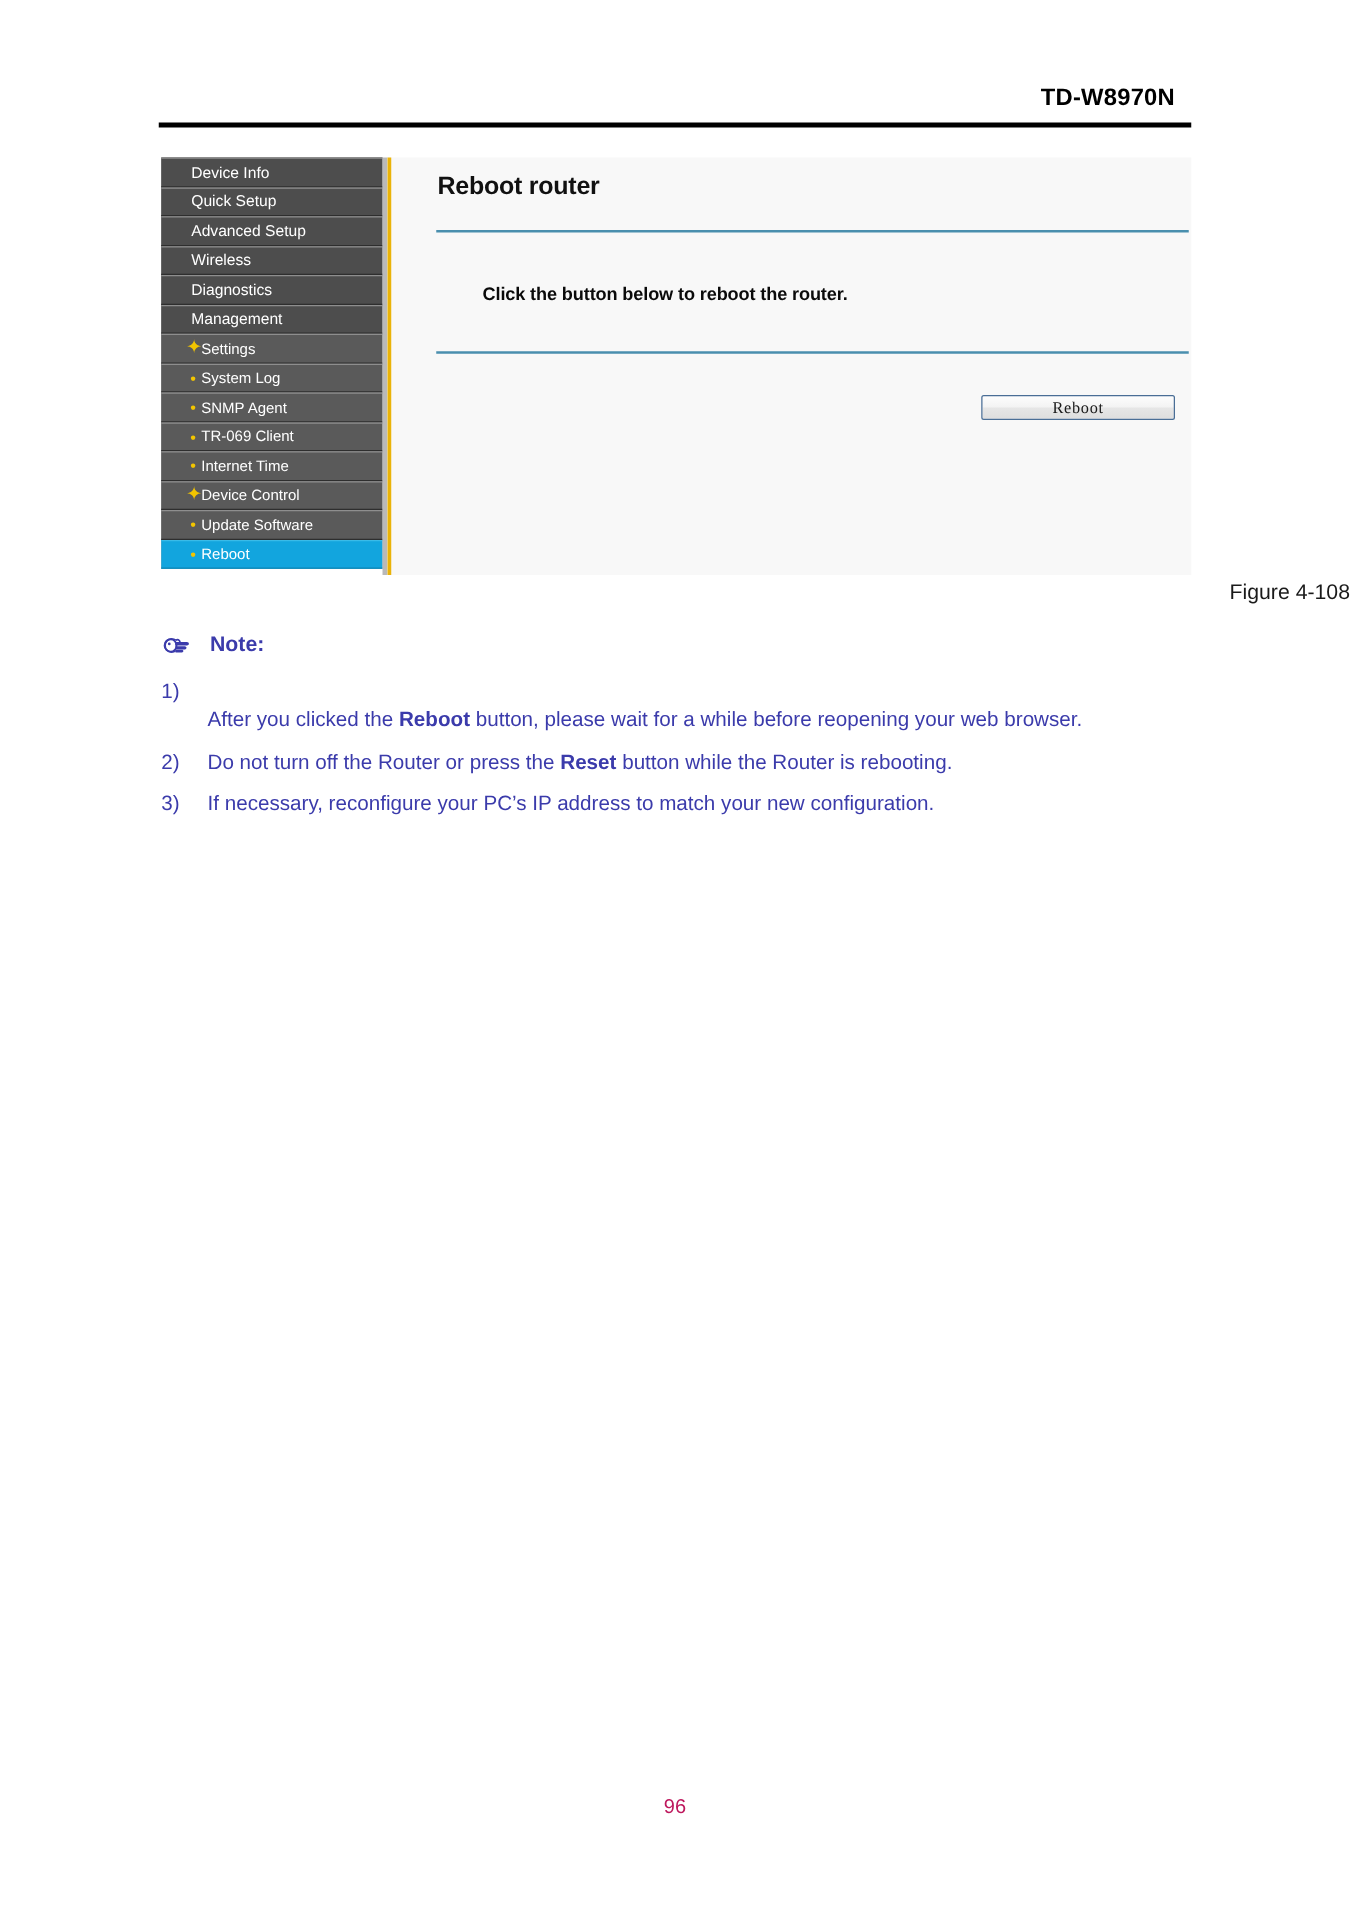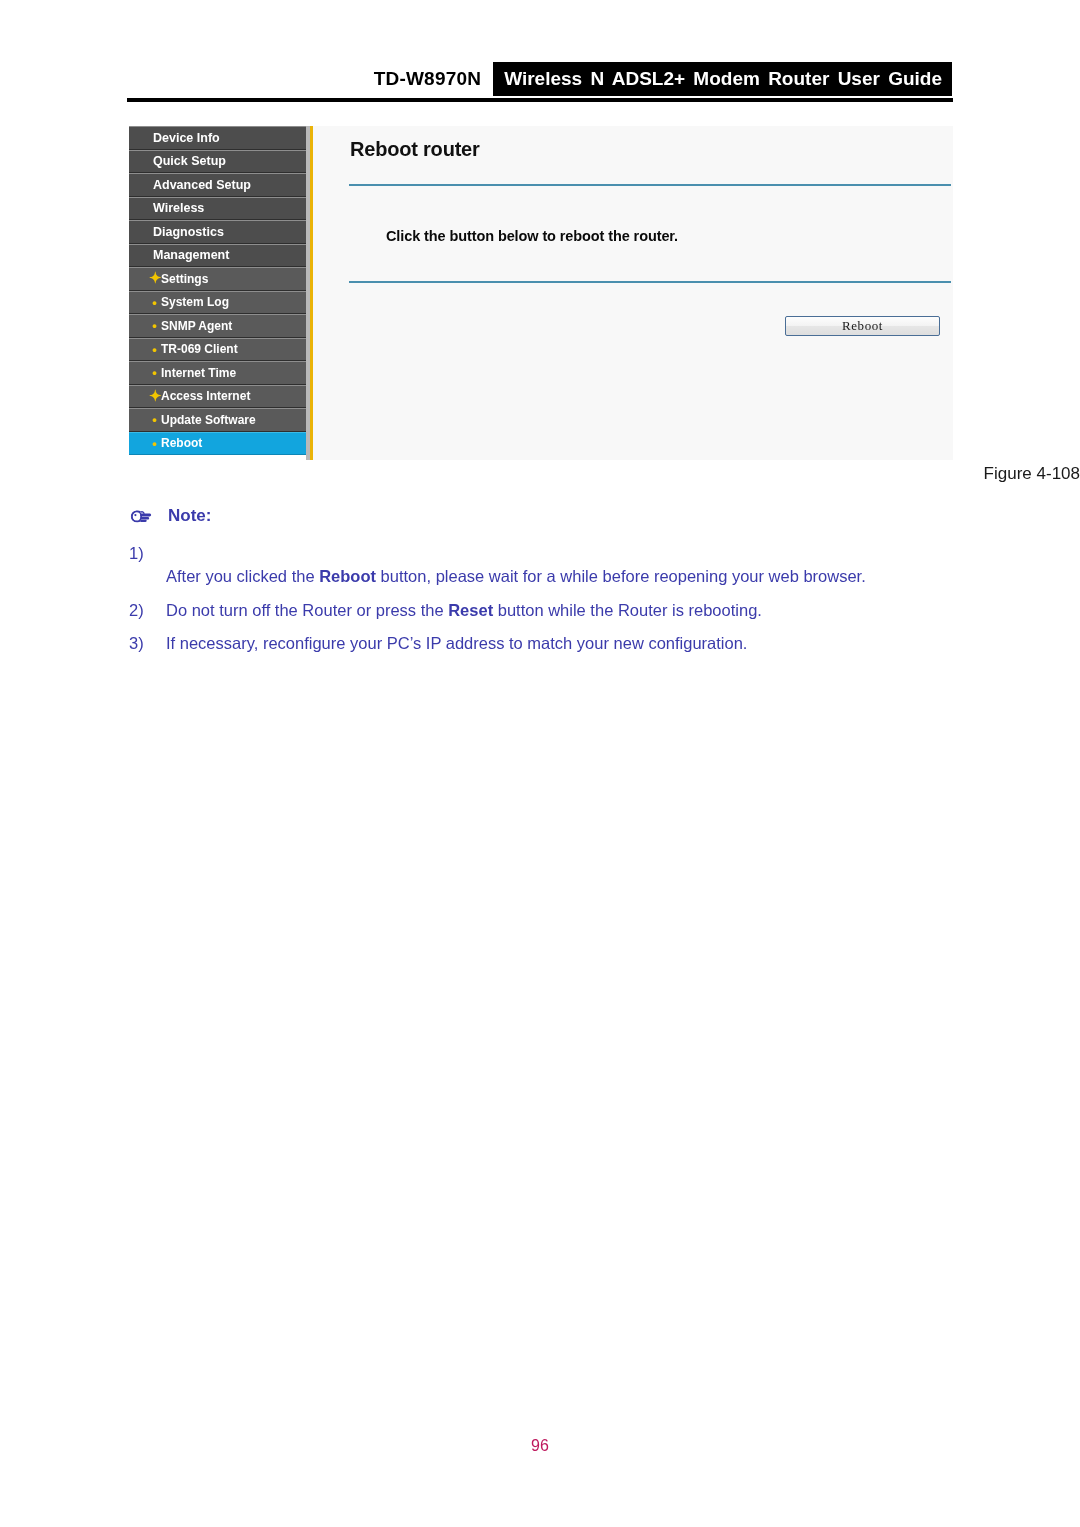--- a/index.html
+++ b/index.html
@@ -88,21 +88,21 @@
     padding: 0;
   }
   .nav-item {
     position: relative;
     height: 23.5px;
     background: #4d4d4d;
     border-top: 1px solid #8e8e8e;
     border-bottom: 1px solid #2e2e2e;
     color: #ffffff;
     font-size: 12.5px;
-    font-weight: bold;
+    font-weight: normal;
     display: flex;
     align-items: center;
     box-sizing: border-box;
   }
   .nav-item.top {
     padding-left: 24px;
   }
   .nav-item.sub {
     padding-left: 20px;
     background: #5a5a5a;
@@ -276,21 +276,20 @@
     font-size: 16px;
     color: #be185d;
   }
 </style>
 </head>
 <body>
 
 <div class="page-header">
   <div class="header-row">
     <div class="header-model">TD-W8970N</div>
-    <div class="header-title-box">Wireless N ADSL2+ Modem Router User Guide</div>
   </div>
   <div class="header-rule"></div>
 </div>
 
 <div class="figure-wrap">
   <div class="router-ui">
 
     <div class="sidebar" id="sidebar">
         <div class="nav-item top">
           <span class="nav-label">Device Info</span>
@@ -325,21 +324,21 @@
         <div class="nav-item sub">
           <span class="nav-bullet">•</span>
           <span class="nav-label">TR-069 Client</span>
         </div>
         <div class="nav-item sub">
           <span class="nav-bullet">•</span>
           <span class="nav-label">Internet Time</span>
         </div>
         <div class="nav-item sub">
           <span class="nav-bullet star">✦</span>
-          <span class="nav-label">Access Internet</span>
+          <span class="nav-label">Device Control</span>
         </div>
         <div class="nav-item sub">
           <span class="nav-bullet">•</span>
           <span class="nav-label">Update Software</span>
         </div>
         <div class="nav-item sub selected">
           <span class="nav-bullet">•</span>
           <span class="nav-label">Reboot</span>
         </div>
       </div>

